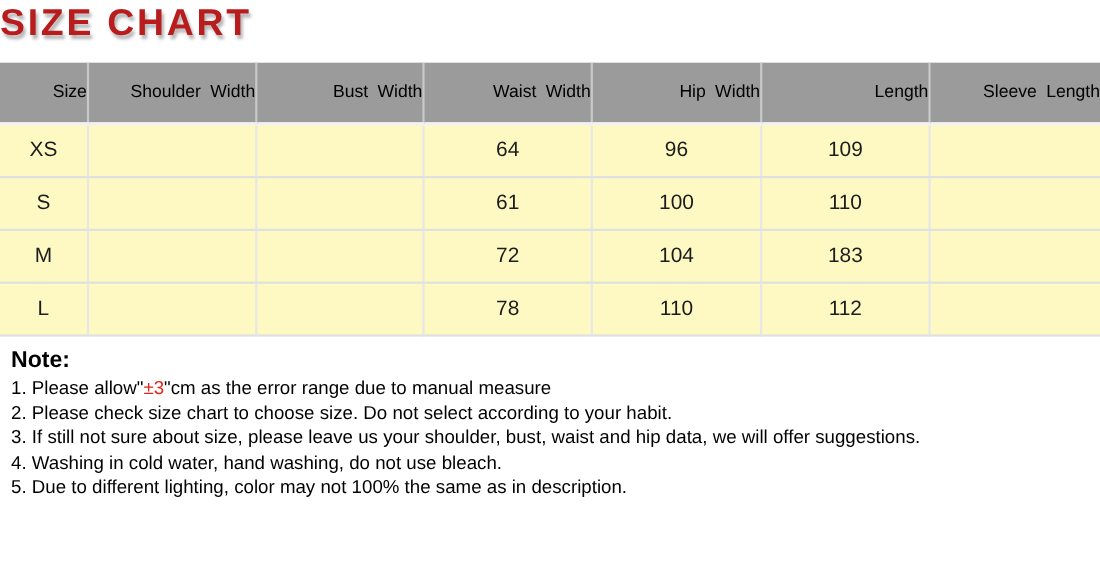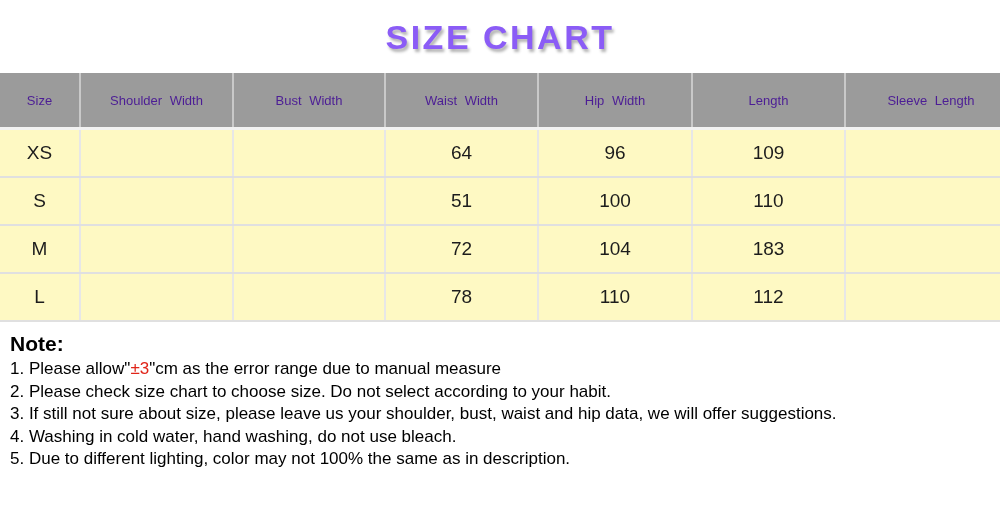--- a/index.html
+++ b/index.html
@@ -9,41 +9,40 @@
     width: 1000px;
     font-family: "Liberation Sans", "DejaVu Sans", sans-serif;
   }
   .page {
     width: 1000px;
     height: 522px;
     overflow: hidden;
     background: #ffffff;
   }
   .title {
-    margin: 16px 0 15px 0;
-    text-align: center;
+    margin: 0 0 15px 0;
     font-size: 34px;
     line-height: 42px;
     font-weight: 700;
     letter-spacing: 2.5px;
-    color: #8b5cf6;
+    color: #b91c1c;
     text-shadow: 2px 3px 3px rgba(0,0,0,0.30);
   }
   table.size-table {
     width: 1000px;
     border-collapse: collapse;
     table-layout: fixed;
   }
   table.size-table th {
     background: #9b9b9b;
-    color: #4c1d95;
+    color: #000000;
     font-weight: 400;
-    font-size: 13px;
+    font-size: 16px;
     height: 54px;
-    text-align: center;
+    text-align: right;
     vertical-align: middle;
     word-spacing: 4px;
     border-right: 2px solid #c9c9c9;
     border-bottom: 3px solid #f2f2f2;
     padding: 0;
   }
   table.size-table th:last-child { border-right: none; padding-left: 16px; }
   table.size-table td {
     height: 46px;
     text-align: center;
@@ -111,21 +110,21 @@
         <td></td>
         <td>64</td>
         <td>96</td>
         <td>109</td>
         <td></td>
       </tr>
       <tr>
         <td>S</td>
         <td></td>
         <td></td>
-        <td>51</td>
+        <td>61</td>
         <td>100</td>
         <td>110</td>
         <td></td>
       </tr>
       <tr>
         <td>M</td>
         <td></td>
         <td></td>
         <td>72</td>
         <td>104</td>

